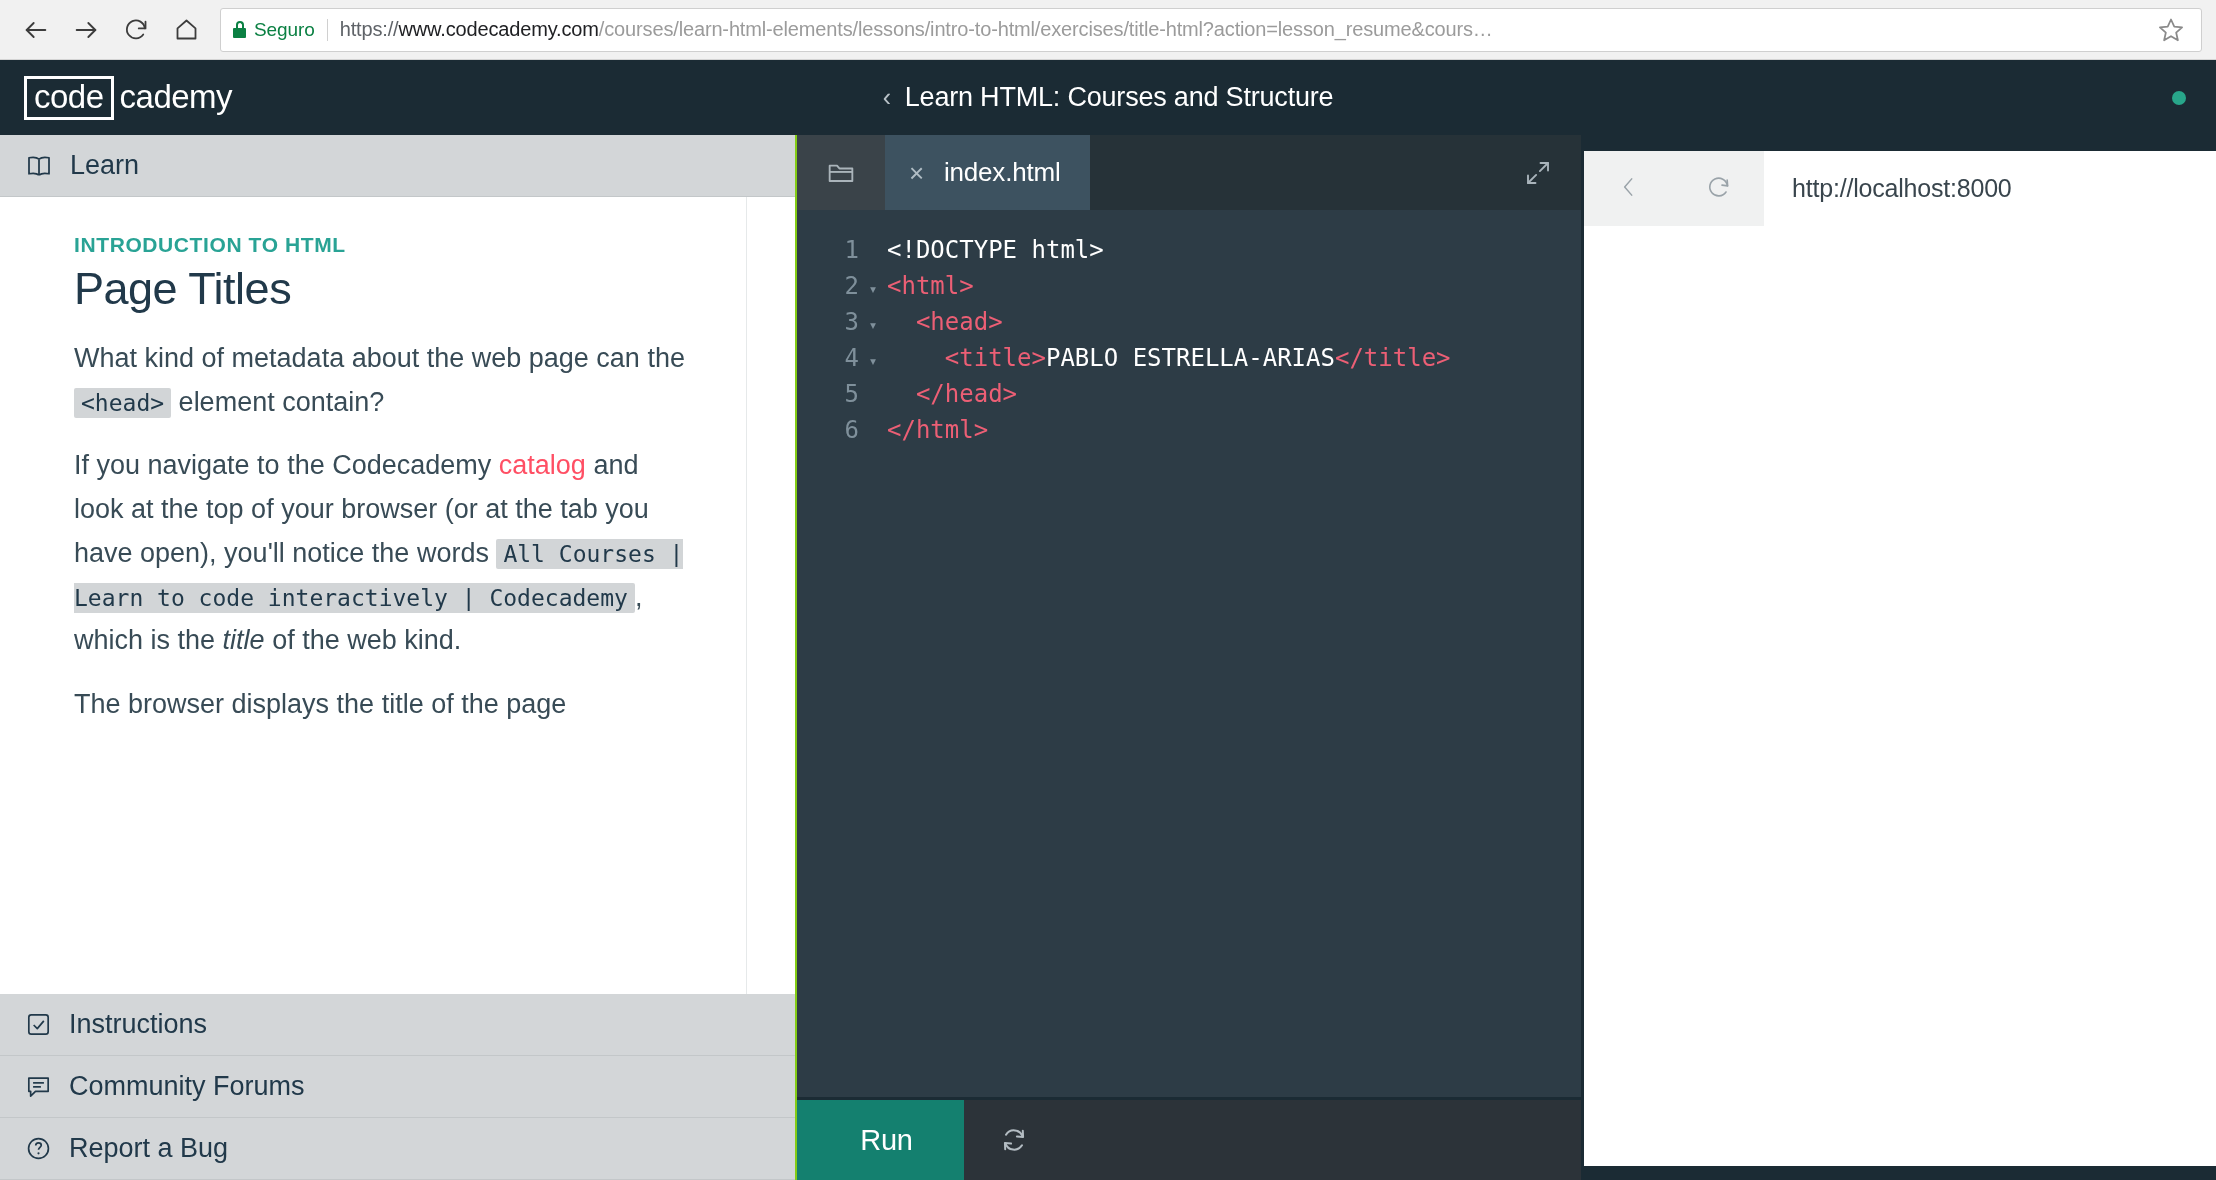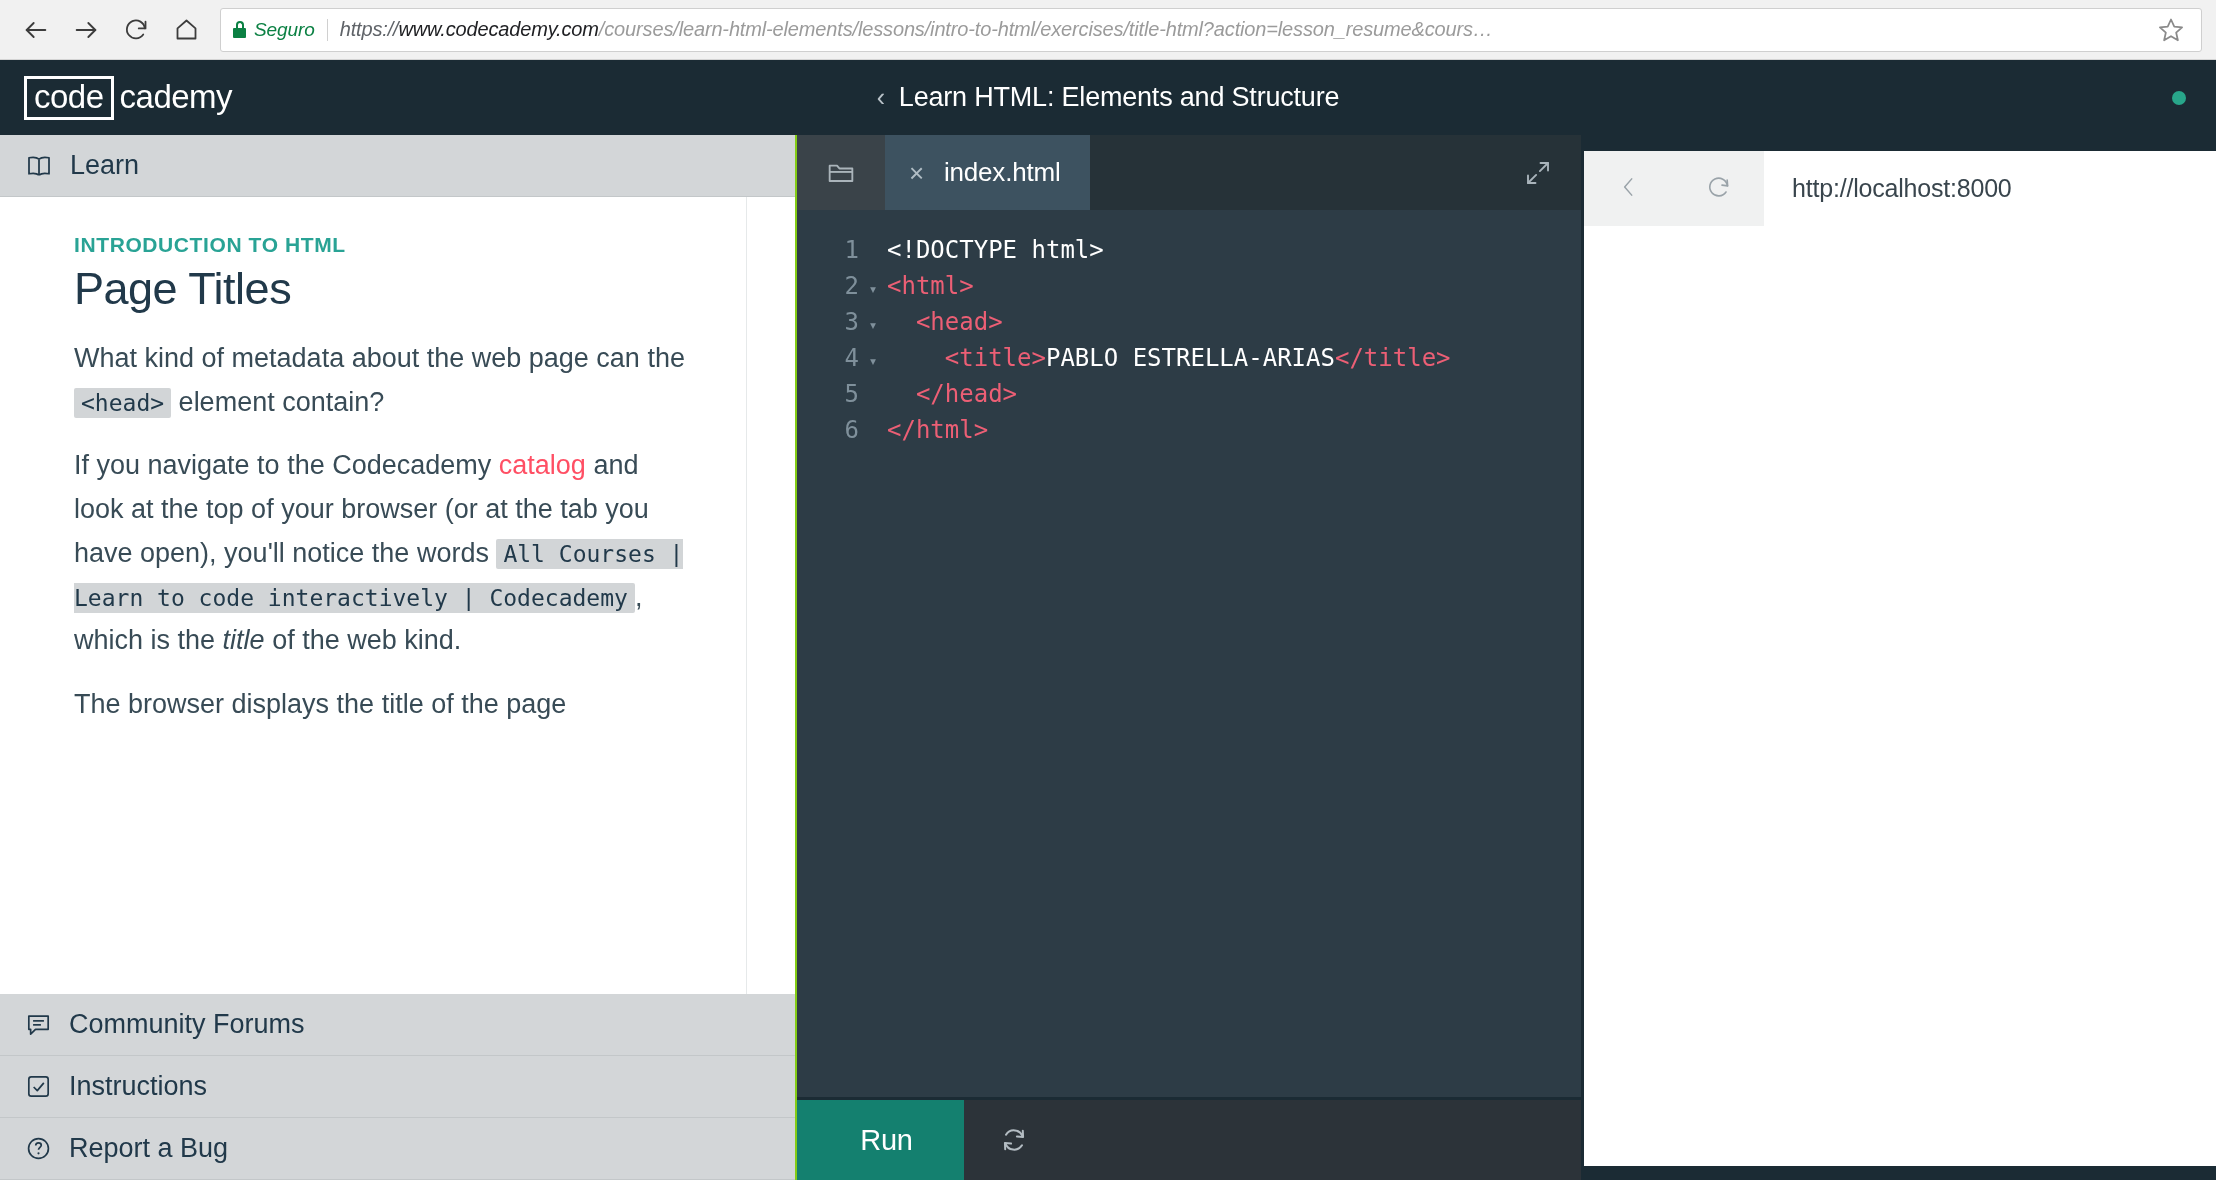--- a/index.html
+++ b/index.html
@@ -47,21 +47,20 @@
     flex: 1 1 auto;
     height: 44px;
     background: #ffffff;
     border: 1px solid #cfcfcf;
     border-radius: 3px;
     display: flex;
     align-items: center;
     padding: 0 12px;
     box-sizing: border-box;
     min-width: 0;
-    font-style: italic;
   }
   .lock-icon {
     width: 13px;
     height: 17px;
     margin-right: 8px;
     flex: 0 0 auto;
     position: relative;
   }
   .lock-icon .body {
     position: absolute;
@@ -472,21 +471,21 @@
   </div>
 </div>
 
 <div class="cc-header">
   <div class="logo">
     <span class="boxed">code</span>
       <span class="rest">cademy</span>
   </div>
   <div class="course-title">
     <span class="chev-back">‹</span>
-    <span>Learn HTML: Elements and Structure</span>
+    <span>Learn HTML: Courses and Structure</span>
   </div>
   <div class="status-dot"></div>
 </div>
 
 <div class="workspace">
 
   <div class="left-pane">
     <div class="accordion-head">
       <span class="ic">
         <svg width="30" height="30" viewBox="0 0 24 24" fill="none" stroke="currentColor" stroke-width="1.4" stroke-linejoin="round">
@@ -511,36 +510,36 @@
       </div>
       <div class="scroll-track">
         <div class="scroll-thumb"></div>
       </div>
       <div class="gutter-strip"></div>
     </div>
 
     <div class="accordion-head">
       <span class="ic">
         <svg width="29" height="29" viewBox="0 0 24 24" fill="none" stroke="currentColor" stroke-width="1.4" stroke-linejoin="round">
+          <rect x="4" y="4" width="16" height="16" rx="2"></rect>
+          <polyline points="8,12.4 11,15.4 16.4,9"></polyline>
+        </svg>
+      </span>
+      <span>Instructions</span>
+    </div>
+
+    <div class="accordion-head">
+      <span class="ic">
+        <svg width="29" height="29" viewBox="0 0 24 24" fill="none" stroke="currentColor" stroke-width="1.4" stroke-linejoin="round">
           <path d="M4 5 L20 5 L20 16 L9.5 16 L5.5 20 L5.5 16 L4 16 Z"></path>
           <line x1="7.5" y1="9" x2="16.5" y2="9"></line>
           <line x1="7.5" y1="12.3" x2="14" y2="12.3"></line>
         </svg>
       </span>
       <span>Community Forums</span>
-    </div>
-
-    <div class="accordion-head">
-      <span class="ic">
-        <svg width="29" height="29" viewBox="0 0 24 24" fill="none" stroke="currentColor" stroke-width="1.4" stroke-linejoin="round">
-          <rect x="4" y="4" width="16" height="16" rx="2"></rect>
-          <polyline points="8,12.4 11,15.4 16.4,9"></polyline>
-        </svg>
-      </span>
-      <span>Instructions</span>
     </div>
 
     <div class="accordion-head">
       <span class="ic">
         <svg width="29" height="29" viewBox="0 0 24 24" fill="none" stroke="currentColor" stroke-width="1.4" stroke-linejoin="round">
           <circle cx="12" cy="12" r="8.2"></circle>
           <path d="M9.7 9.6 C9.7 8.2 10.8 7.4 12 7.4 C13.3 7.4 14.3 8.2 14.3 9.4 C14.3 11 12 11.2 12 13"></path>
           <circle cx="12" cy="16" r="0.9" fill="currentColor" stroke="none"></circle>
         </svg>
       </span>

